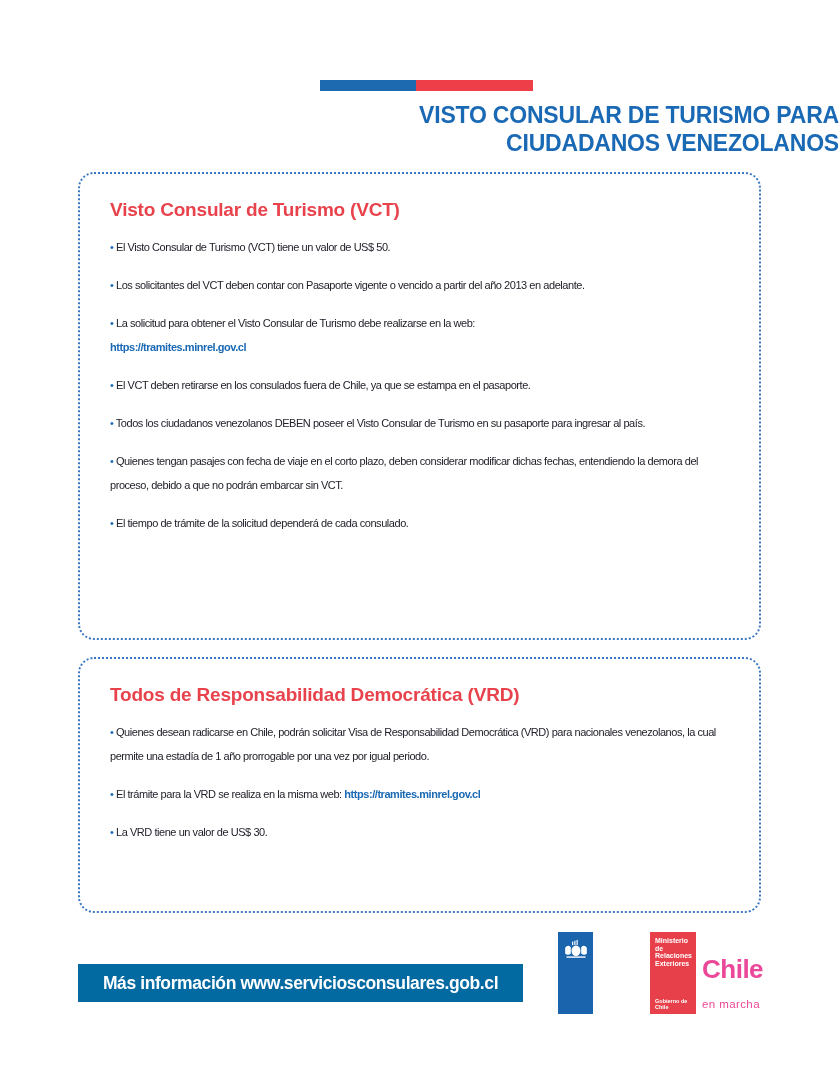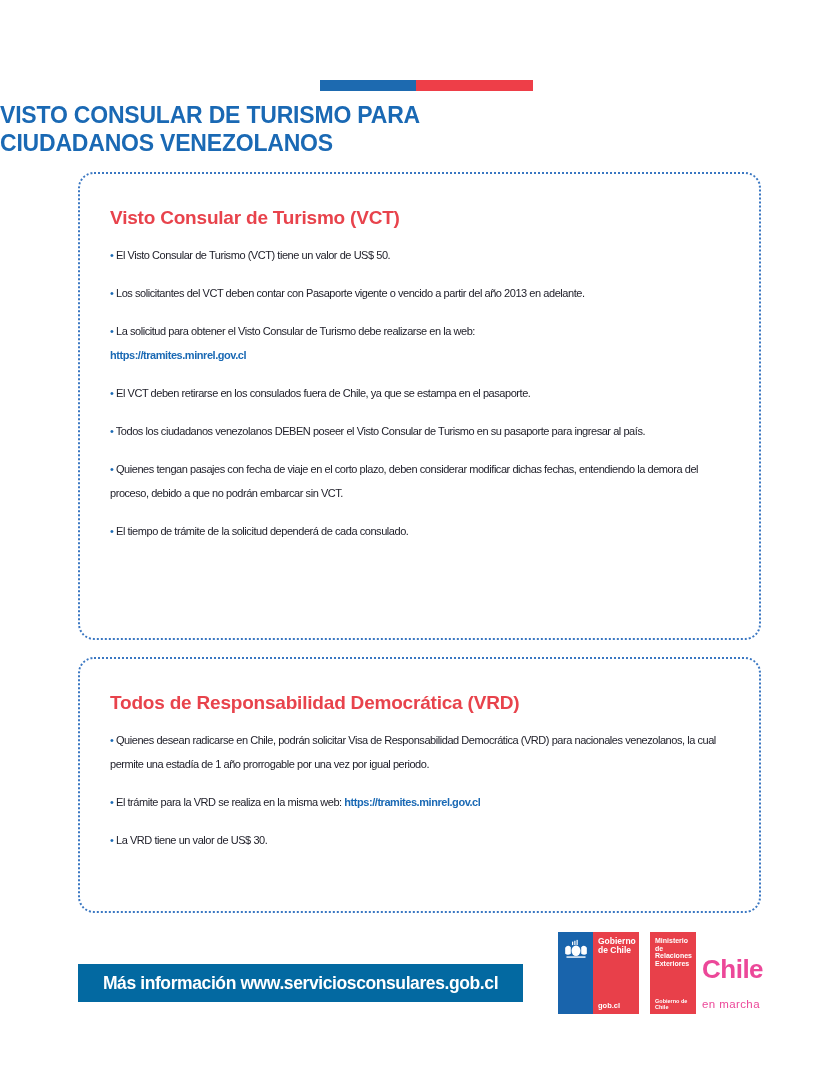--- a/index.html
+++ b/index.html
@@ -7,32 +7,32 @@
   .page {
     position:relative; width:839px; height:1077px; background:#ffffff;
     font-family:"Liberation Sans", sans-serif; overflow:hidden;
   }
   
   .flagbar { position:absolute; left:320px; top:80px; width:213px; height:11px; display:flex; }
   .flagbar .fb-blue { width:45%; background:#1d6ab0; }
   .flagbar .fb-red  { flex:1; background:#ee3e48; }
   
   .title {
-    position:absolute; top:101px; left:0; width:100%; text-align:left;
+    position:absolute; top:101px; left:0; width:100%; text-align:right;
     color:#1a69b4; font-size:23px; line-height:28px; font-weight:bold; letter-spacing:-0.2px;
   }
   
   .box {
     position:absolute; left:78px; width:683px;
     border:2px dotted #3a77c2; border-radius:16px; background:#fff;
     padding:16px 30px 8px 30px; overflow:hidden;
   }
   .box-vct { top:172px; height:468px; }
   .box-vrd { top:657px; height:256px; }
-  .box h2 { color:#e8434c; font-size:19px; line-height:23px; font-weight:bold; margin:16px 0 2px 0; letter-spacing:-0.2px; }
+  .box h2 { color:#e8434c; font-size:19px; line-height:23px; font-weight:bold; margin:8px 0 2px 0; letter-spacing:-0.2px; }
   .bullet {
     color:#22222c; font-size:11px; line-height:24px; letter-spacing:-0.45px;
     margin:14px 0 0 0;
   }
   .dot { color:#1a69b4; }
   .link { color:#1a69b4; font-weight:bold; cursor:pointer; }
   
   .banner {
     position:absolute; left:78px; top:964px; width:445px; height:38px;
     background:#0369a1; display:flex; align-items:center; justify-content:center;
@@ -104,25 +104,20 @@
           <rect x="13" y="1.5" width="1.4" height="5"></rect>
           <rect x="15.6" y="0.5" width="1.4" height="6"></rect>
           <rect x="10.4" y="2.5" width="1.4" height="4"></rect>
           <ellipse cx="15" cy="13" rx="5.2" ry="6"></ellipse>
           <path d="M2.5 9.5 Q5.5 5.5 9 9 L9 16.5 Q5.5 19 2.5 16.5 Z"></path>
           <path d="M27.5 9.5 Q24.5 5.5 21 9 L21 16.5 Q24.5 19 27.5 16.5 Z"></path>
           <rect x="4" y="19.5" width="22" height="1.6"></rect>
         </g>
       </svg>
     </div>
-    <div class="col-red">
-      <div class="gob-name">Gobierno
-de Chile</div>
-      <div class="gob-url">gob.cl</div>
-    </div>
   </div>
 
   <div class="logo-min">
     <div class="min-name">Ministerio de
 Relaciones
 Exteriores</div>
     <div class="min-bottom">Gobierno de Chile</div>
   </div>
 
   <div class="logo-chile">

